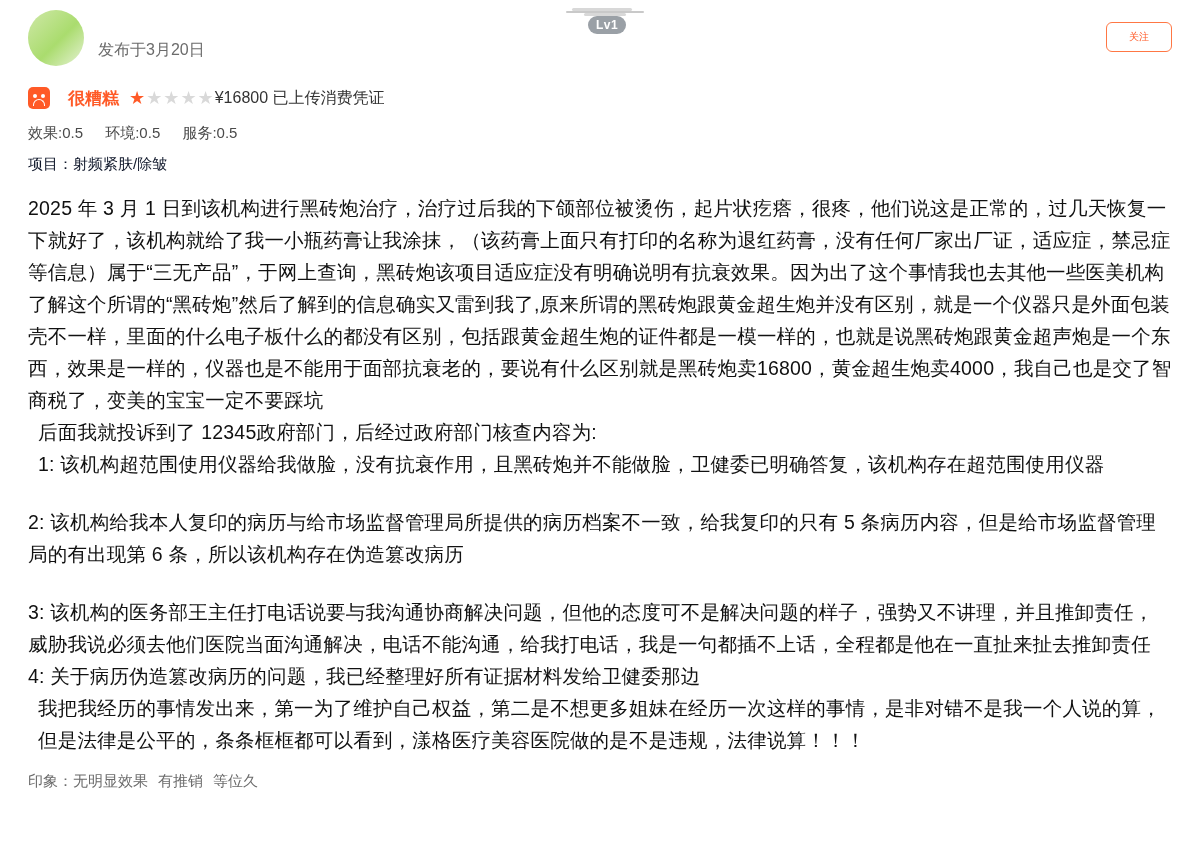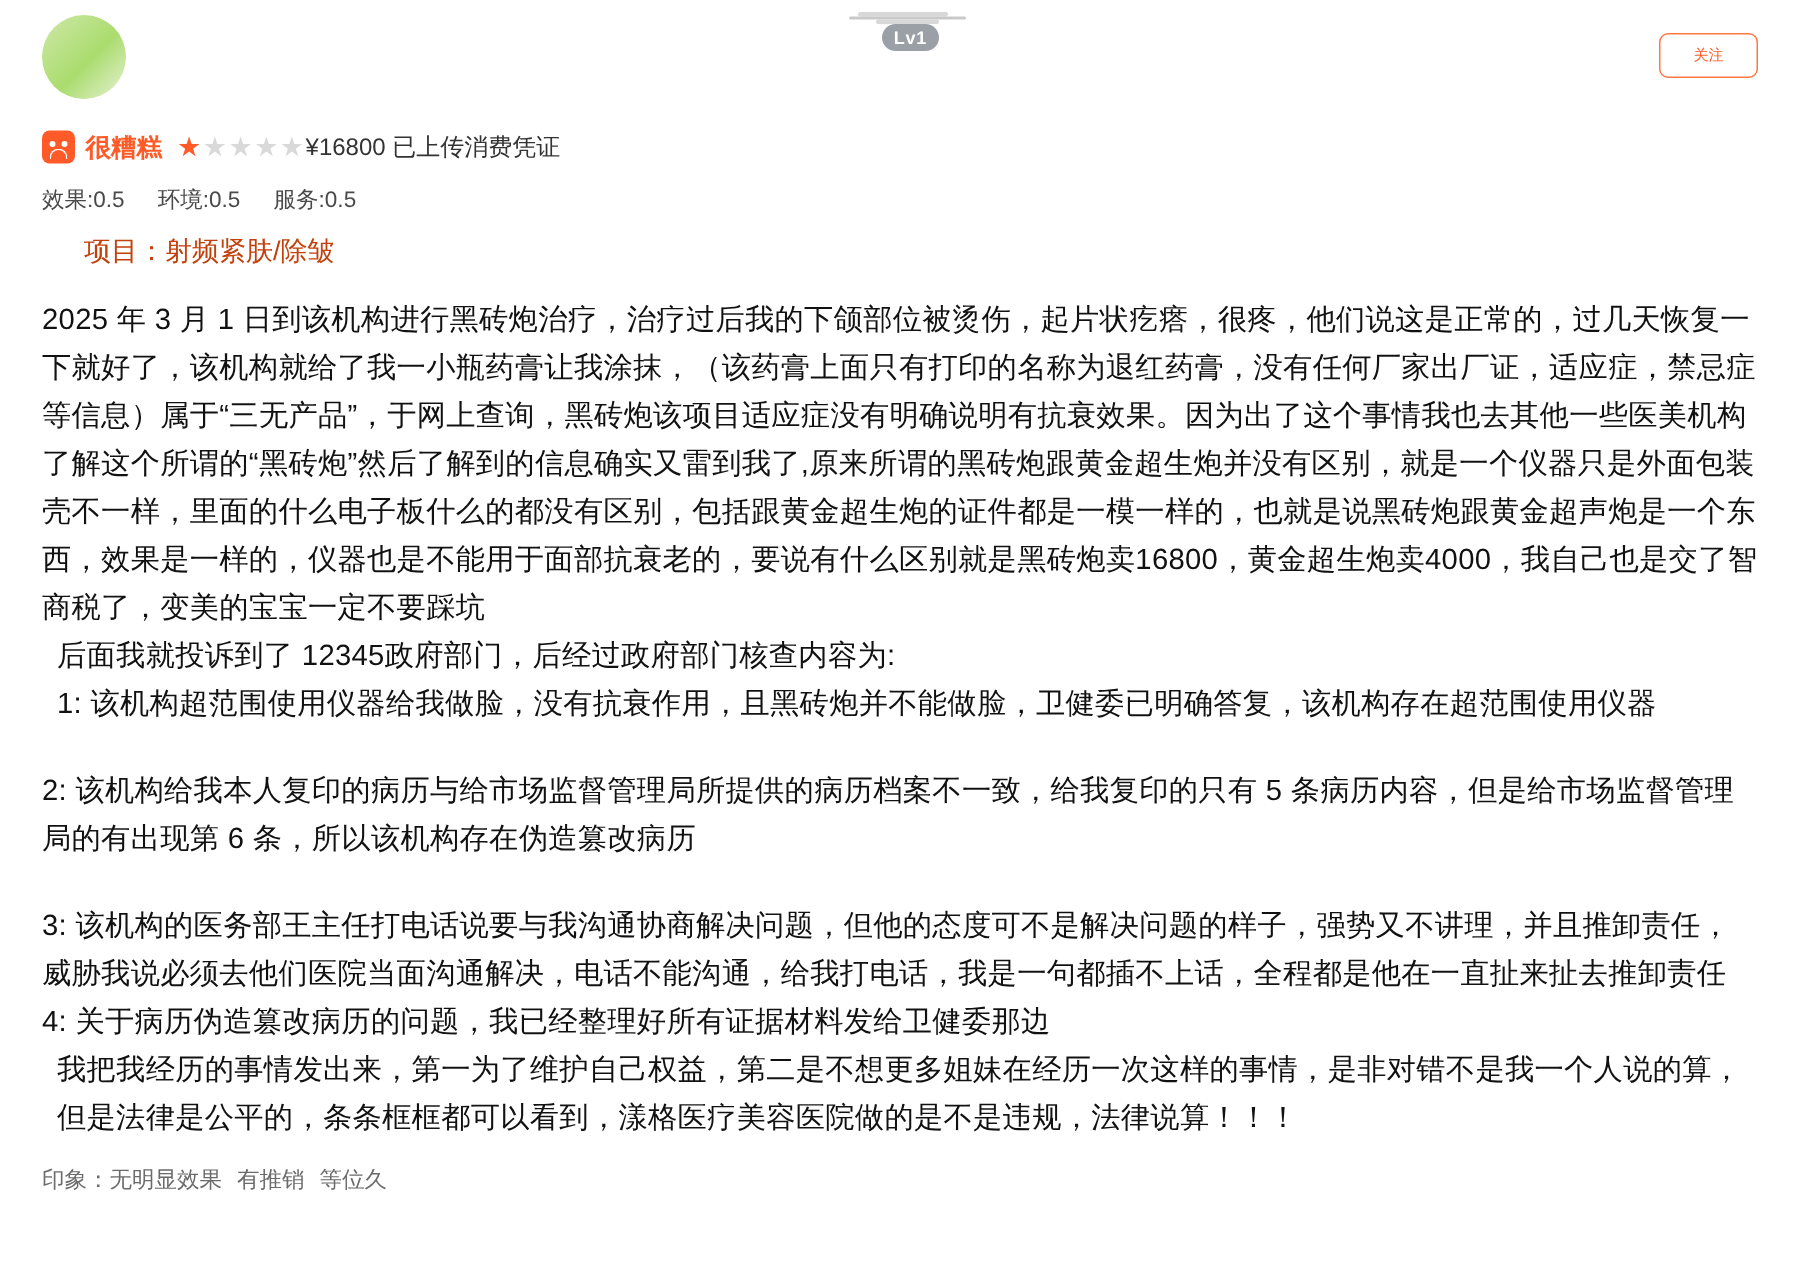--- a/index.html
+++ b/index.html
@@ -123,21 +123,21 @@
     border-top: none;
     border-radius: 0 0 10px 10px;
     left: 5px;
     bottom: 3px;
     transform: rotate(180deg);
   }
   .rating-text {
     color: #ff5a27;
     font-size: 17px;
     font-weight: bold;
-    margin-left: 7px;
+    margin-left: 18px;
   }
   .stars {
     margin-left: 10px;
     display: flex;
     align-items: center;
   }
   .star {
     font-size: 18px;
     color: #d9d9d9;
     line-height: 18px;
@@ -150,23 +150,22 @@
   }
 
   .score-line {
     margin-top: 14px;
     font-size: 15px;
     color: #4a4a4a;
   }
   .score-line span { margin-right: 18px; }
   .project-line {
     margin-top: 12px;
-    font-size: 18px;
-    color: #c2410c;
-    margin-left: 28px;
+    font-size: 15px;
+    color: #0f172a;
   }
 
   
   .content {
     margin-top: 18px;
     font-size: 19.5px;
     line-height: 32px;
     color: #111;
     letter-spacing: .2px;
   }
@@ -196,20 +195,21 @@
   <div class="header">
     <div class="avatar"></div>
 
     <div class="user-block">
       <div class="name-row">
         <span class="name-mask m1"></span>
         <span class="name-mask m2"></span>
         <span class="name-mask m3"></span>
         <span class="level-badge">Lv1</span>
       </div>
+      <div class="publish-date">发布于3月20日</div>
     </div>
 
     <button class="follow-btn">关注</button>
   </div>
 
   <div class="rating-row">
     <span class="face-icon">
         <span class="face-mouth"></span>
       </span>
     <span class="rating-text">很糟糕</span>

